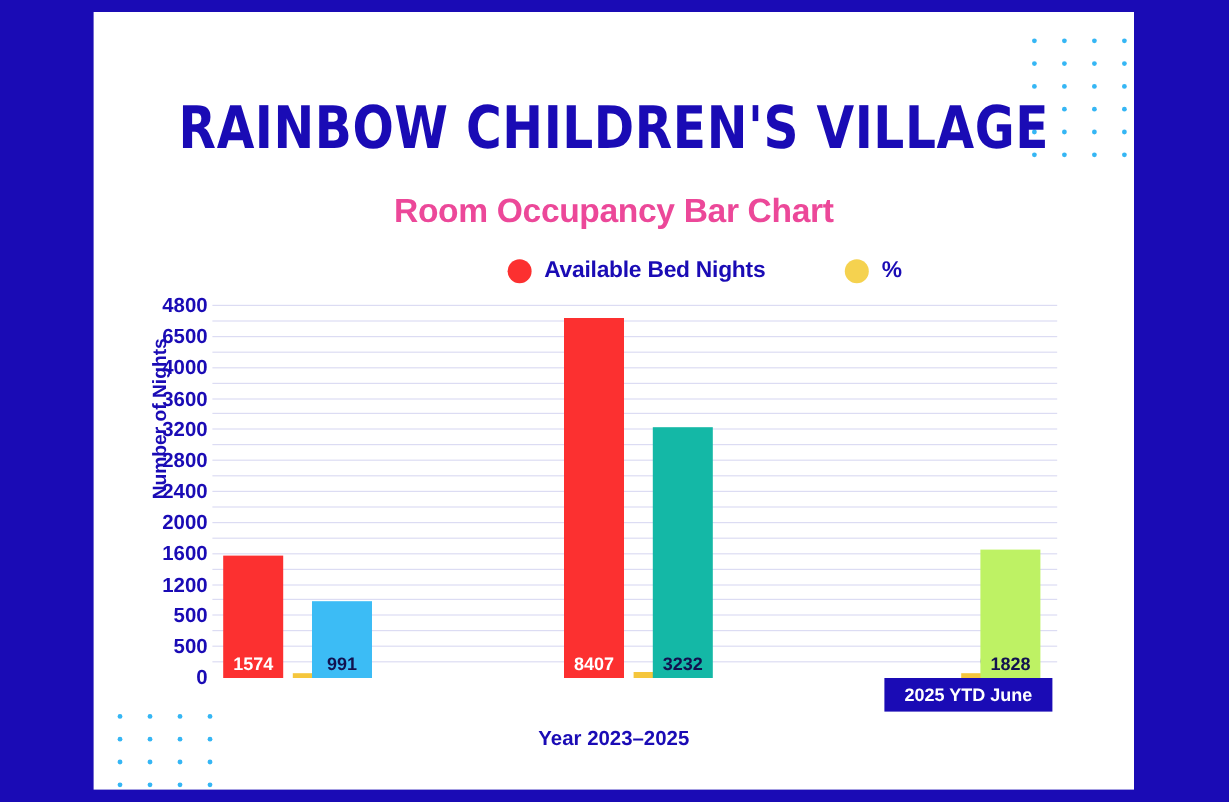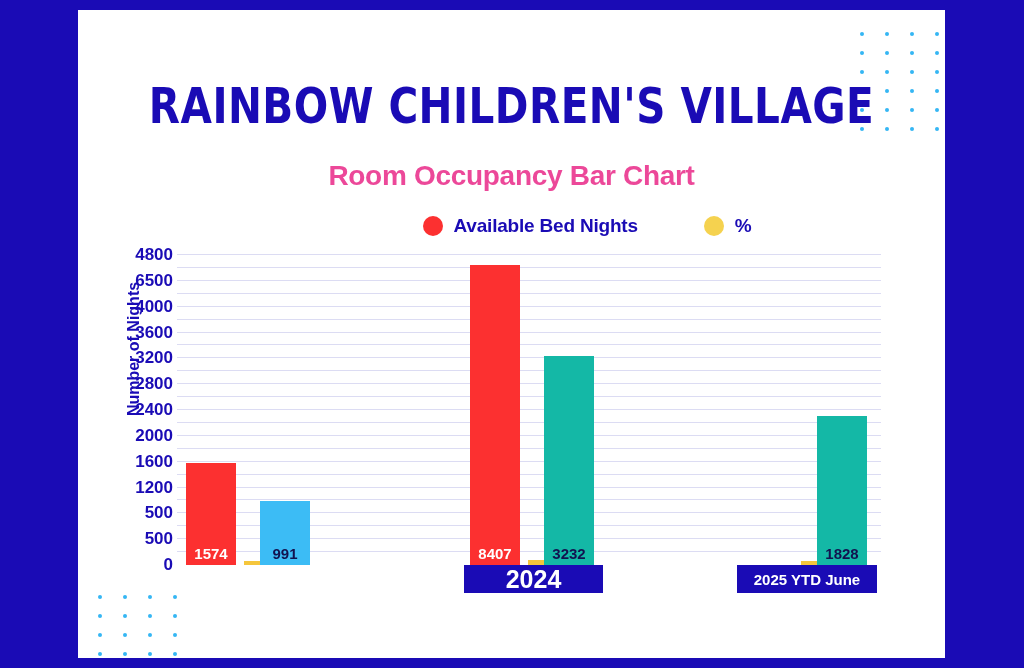--- a/index.html
+++ b/index.html
@@ -257,27 +257,27 @@
           <div class="bar red" style="background: rgb(252, 48, 48); width: 50px; left: 6px; height: 299.925px;">
             <span class="bar-value">8407</span>
           </div>
           <div class="bar gold" style="background: rgb(245, 198, 60); width: 48px; left: 64px; height: 4.52083px;">
             <span class="bar-value">70</span>
           </div>
           <div class="bar blue" style="background: #14b8a6; width: 50px; left: 80px; height: 208.733px;">
             <span class="bar-value">3232</span>
           </div>
         </div>
-        <div class="group-band big" style="left: 287px; width: 139px; top: 310px; background: rgb(26, 11, 181); color: rgb(255, 255, 255);">2024</div>
         <div class="group" style="left: 560px; width: 140px;">
           <div class="bar gold" style="background: rgb(245, 198, 60); width: 48px; left: 64px; height: 4.45625px;">
             <span class="bar-value">69</span>
           </div>
-          <div class="bar blue" style="background: #14b8a6; width: 50px; left: 80px; height: 149px;">
+          <div class="bar blue" style="background: #bef264; width: 50px; left: 80px; height: 107px;">
             <span class="bar-value">1828</span>
           </div>
         </div>
         <div class="group-band small" style="left: 560px; width: 140px; top: 310px; background: rgb(26, 11, 181); color: rgb(255, 255, 255);">2025 YTD June</div>
       </div>
 
+    <div id="xlabel">Year 2023–2025</div>
 
   </div>
 </div>
 
 </body></html>

